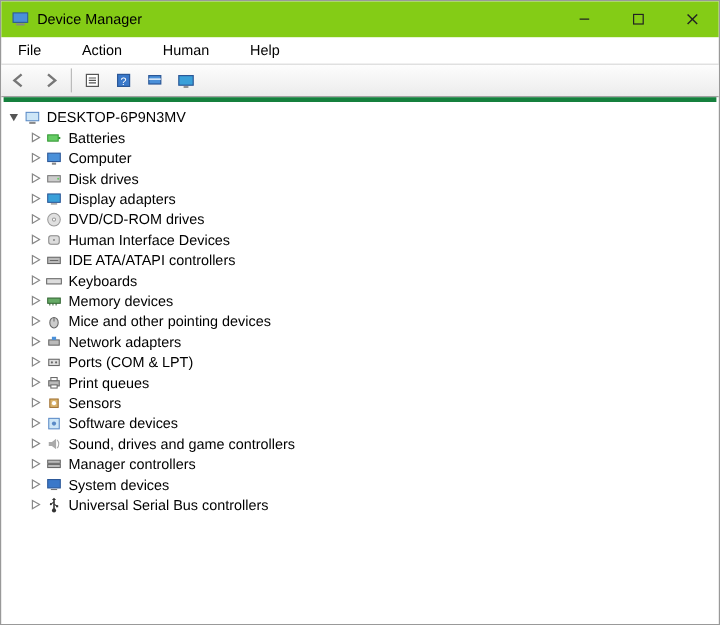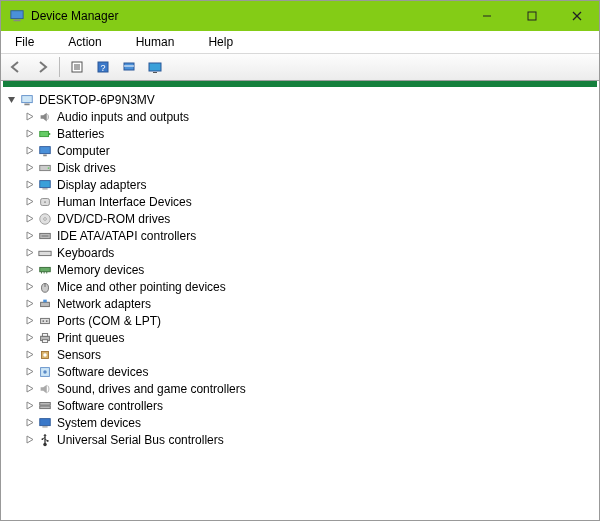--- a/index.html
+++ b/index.html
@@ -60,21 +60,21 @@
     width: 22px; height: 22px;
     display:flex;align-items:center;justify-content:center;
     border:1px solid transparent;
     border-radius:2px;
   }
   .tb-sep { width:1px; height:20px; background:#bbb; margin:0 2px; }
   .tree-area {
     padding: 4px 2px;
     height: calc(521px - 30px - 24px - 28px - 2px);
     overflow:auto;
-    border-top: 6px solid #15803d;
+    border-top: 4px solid #15803d;
     margin: 0 2px;
   }
   .tree-root, .tree-children { list-style:none; margin:0; padding:0; }
   .tree-children { padding-left: 18px; }
   .tree-row {
     display:flex;
     align-items:center;
     height: 17px;
     white-space:nowrap;
   }
@@ -193,36 +193,20 @@
       <ul class="tree-children" id="tree-children">
           <li>
             <div class="tree-row">
               <span class="tree-toggle">
                 <svg width="9" height="9" viewBox="0 0 9 9">
                   <path d="M2 1 L8 4.5 L2 8 Z" fill="none" stroke="#888"></path>
                 </svg>
               </span>
               <span class="tree-icon">
                 <svg width="14" height="14" viewBox="0 0 16 16">
-                  <path d="M3 6h3l4-3v10l-4-3H3z" fill="#888"></path>
-                  <path d="M11 5c1 1 1 5 0 6" fill="none" stroke="#888"></path>
-                </svg>
-              </span>
-              <span class="tree-label">Audio inputs and outputs</span>
-            </div>
-          </li>
-          <li>
-            <div class="tree-row">
-              <span class="tree-toggle">
-                <svg width="9" height="9" viewBox="0 0 9 9">
-                  <path d="M2 1 L8 4.5 L2 8 Z" fill="none" stroke="#888"></path>
-                </svg>
-              </span>
-              <span class="tree-icon">
-                <svg width="14" height="14" viewBox="0 0 16 16">
                   <rect x="2" y="5" width="10" height="6" fill="#6c6" stroke="#393"></rect>
                   <rect x="12" y="7" width="2" height="2" fill="#393"></rect>
                 </svg>
               </span>
               <span class="tree-label">Batteries</span>
             </div>
           </li>
           <li>
             <div class="tree-row">
               <span class="tree-toggle">
@@ -273,41 +257,41 @@
           </li>
           <li>
             <div class="tree-row">
               <span class="tree-toggle">
                 <svg width="9" height="9" viewBox="0 0 9 9">
                   <path d="M2 1 L8 4.5 L2 8 Z" fill="none" stroke="#888"></path>
                 </svg>
               </span>
               <span class="tree-icon">
                 <svg width="14" height="14" viewBox="0 0 16 16">
+                  <circle cx="8" cy="8" r="6" fill="#e0e0e0" stroke="#999"></circle>
+                  <circle cx="8" cy="8" r="1.5" fill="#fff" stroke="#999"></circle>
+                </svg>
+              </span>
+              <span class="tree-label">DVD/CD-ROM drives</span>
+            </div>
+          </li>
+          <li>
+            <div class="tree-row">
+              <span class="tree-toggle">
+                <svg width="9" height="9" viewBox="0 0 9 9">
+                  <path d="M2 1 L8 4.5 L2 8 Z" fill="none" stroke="#888"></path>
+                </svg>
+              </span>
+              <span class="tree-icon">
+                <svg width="14" height="14" viewBox="0 0 16 16">
                   <rect x="3" y="4" width="10" height="8" rx="2" fill="#ddd" stroke="#888"></rect>
                   <circle cx="8" cy="8" r="1" fill="#888"></circle>
                 </svg>
               </span>
               <span class="tree-label">Human Interface Devices</span>
-            </div>
-          </li>
-          <li>
-            <div class="tree-row">
-              <span class="tree-toggle">
-                <svg width="9" height="9" viewBox="0 0 9 9">
-                  <path d="M2 1 L8 4.5 L2 8 Z" fill="none" stroke="#888"></path>
-                </svg>
-              </span>
-              <span class="tree-icon">
-                <svg width="14" height="14" viewBox="0 0 16 16">
-                  <circle cx="8" cy="8" r="6" fill="#e0e0e0" stroke="#999"></circle>
-                  <circle cx="8" cy="8" r="1.5" fill="#fff" stroke="#999"></circle>
-                </svg>
-              </span>
-              <span class="tree-label">DVD/CD-ROM drives</span>
             </div>
           </li>
           <li>
             <div class="tree-row">
               <span class="tree-toggle">
                 <svg width="9" height="9" viewBox="0 0 9 9">
                   <path d="M2 1 L8 4.5 L2 8 Z" fill="none" stroke="#888"></path>
                 </svg>
               </span>
               <span class="tree-icon">
@@ -474,21 +458,21 @@
                 <svg width="9" height="9" viewBox="0 0 9 9">
                   <path d="M2 1 L8 4.5 L2 8 Z" fill="none" stroke="#888"></path>
                 </svg>
               </span>
               <span class="tree-icon">
                 <svg width="14" height="14" viewBox="0 0 16 16">
                   <rect x="2" y="4" width="12" height="3" fill="#bbb" stroke="#666"></rect>
                   <rect x="2" y="8" width="12" height="3" fill="#bbb" stroke="#666"></rect>
                 </svg>
               </span>
-              <span class="tree-label">Software controllers</span>
+              <span class="tree-label">Manager controllers</span>
             </div>
           </li>
           <li>
             <div class="tree-row">
               <span class="tree-toggle">
                 <svg width="9" height="9" viewBox="0 0 9 9">
                   <path d="M2 1 L8 4.5 L2 8 Z" fill="none" stroke="#888"></path>
                 </svg>
               </span>
               <span class="tree-icon">

